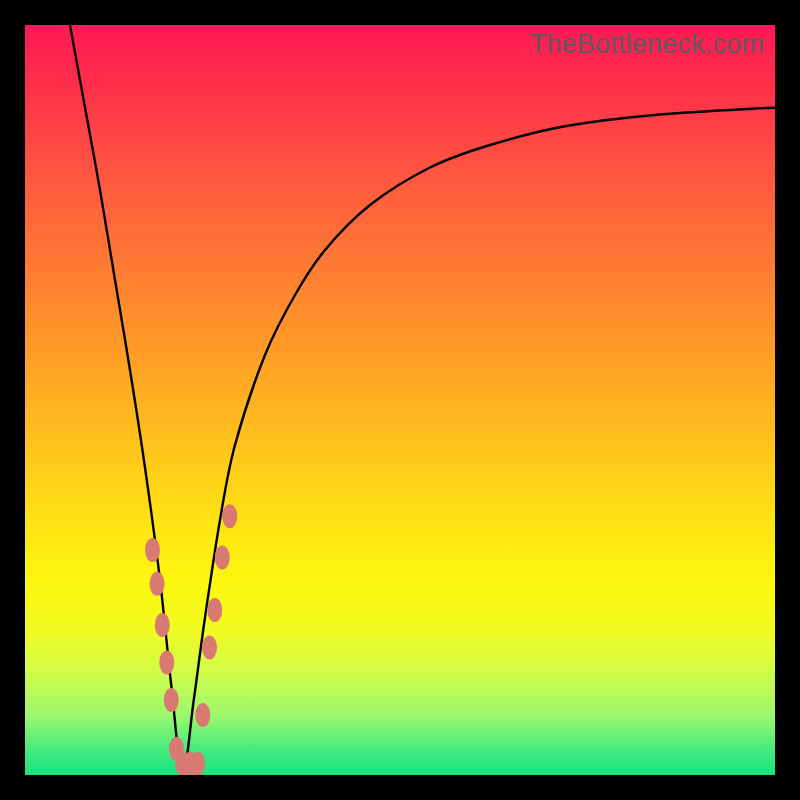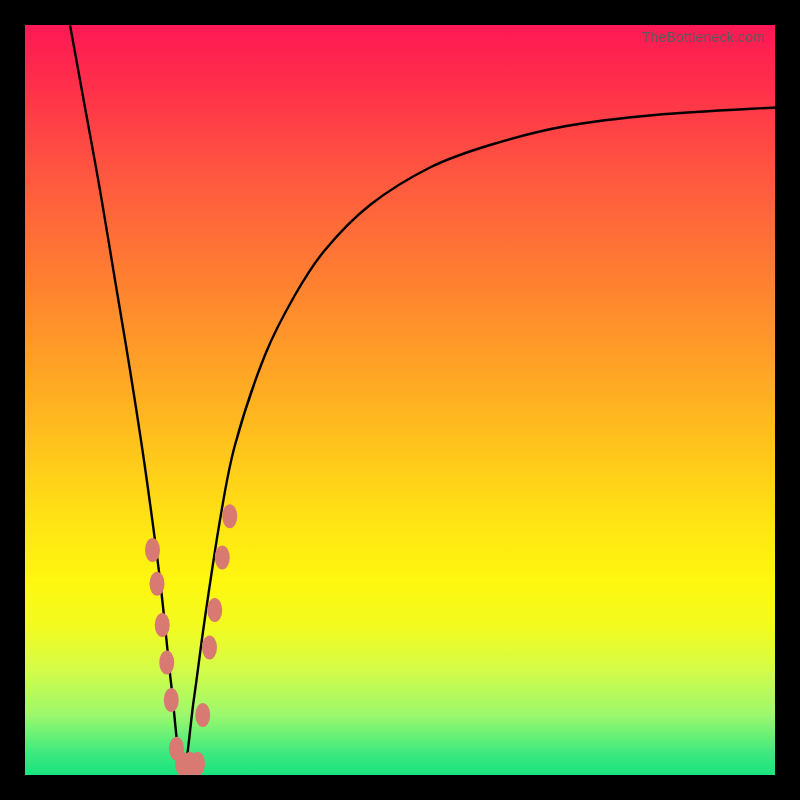--- a/index.html
+++ b/index.html
@@ -36,21 +36,21 @@
       #9cf86d 92%,
       #3fe97e 97%,
       #19e37f 100%
     );
   }
   .watermark {
     position: absolute;
     top: 4px;
     right: 10px;
     color: #5b5b5b;
-    font-size: 14px;
+    font-size: 27px;
     letter-spacing: 0.2px;
     user-select: none;
   }
   svg.curves {
     position: absolute;
     left: 0;
     top: 0;
     width: 750px;
     height: 750px;
   }

